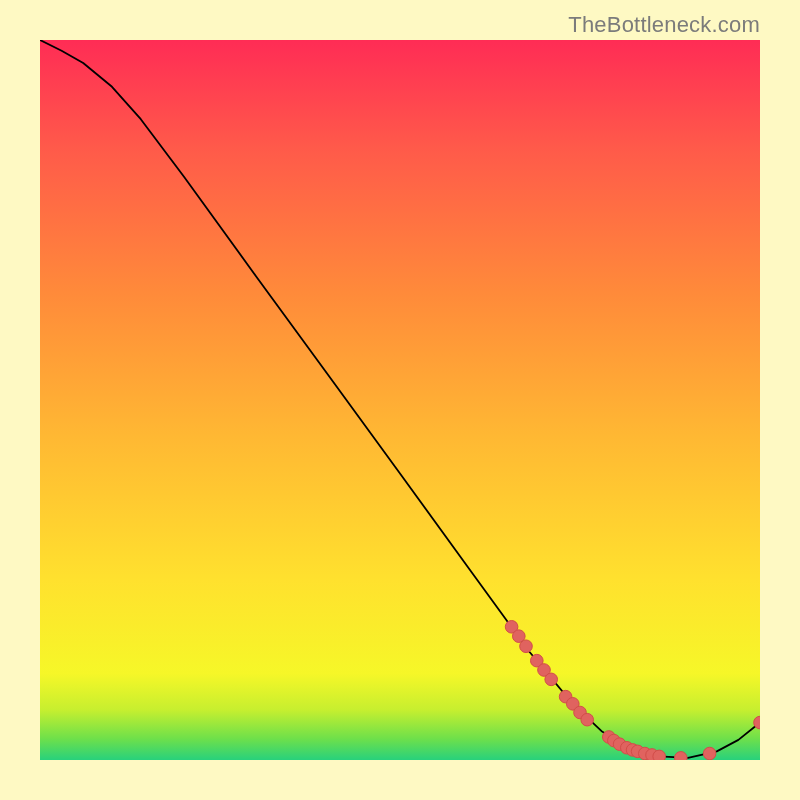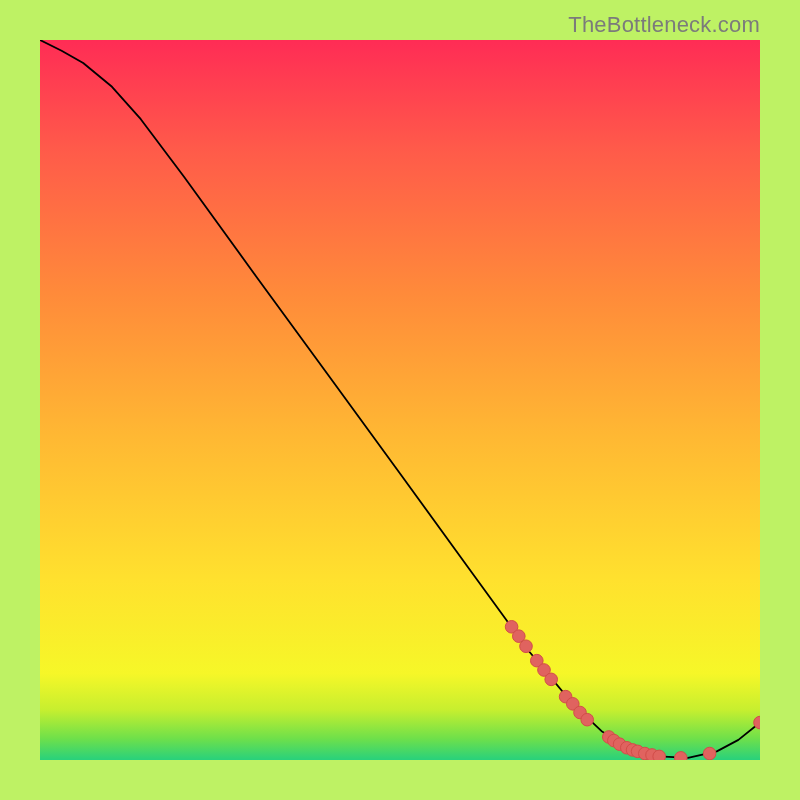--- a/index.html
+++ b/index.html
@@ -8,21 +8,21 @@
     background: #000;
     width: 800px;
     height: 800px;
     overflow: hidden;
     font-family: Arial, Helvetica, sans-serif;
   }
   .frame {
     position: relative;
     width: 800px;
     height: 800px;
-    background: #bef264;
+    background: #fef9c3;
   }
   .plot {
     position: absolute;
     left: 40px;
     top: 40px;
     width: 720px;
     height: 720px;
   }
   .watermark {
     position: absolute;

